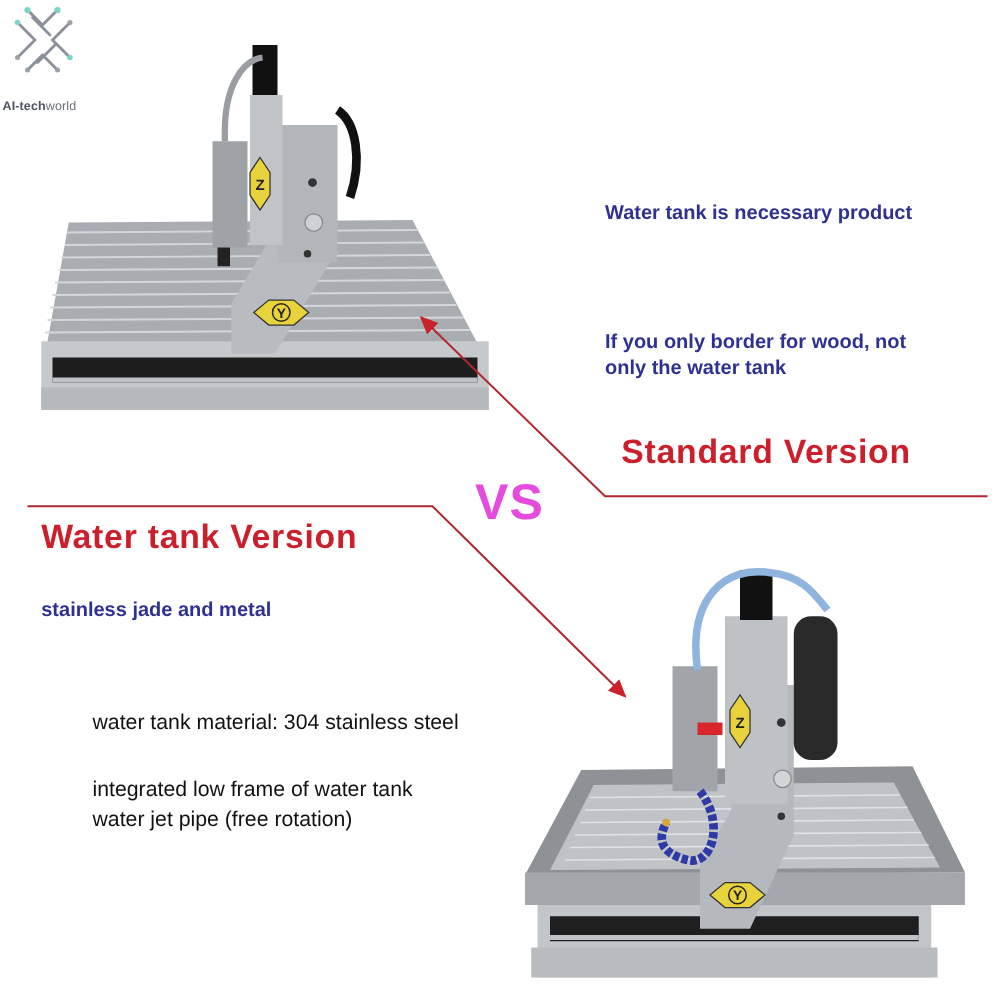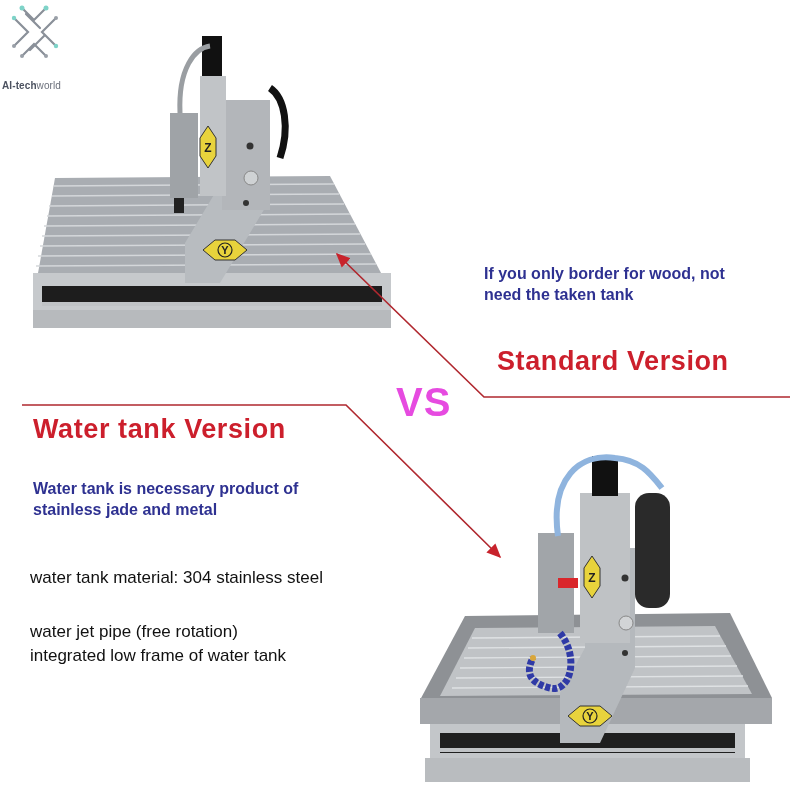--- a/index.html
+++ b/index.html
@@ -4,21 +4,21 @@
   <style>
     html, body { margin: 0; padding: 0; }
     body { width: 800px; height: 800px; background: #ffffff; position: relative; overflow: hidden; font-family: "Liberation Sans", sans-serif; }
     .abs { position: absolute; }
     .logo { left: 0; top: 0; width: 70px; height: 84px; }
     .logo-text { left: 2px; top: 80px; font-size: 10px; color: #6a6f7a; letter-spacing: 0.1px; }
     .logo-text b { font-weight: 700; color: #4c5260; }
     .blue { color: #2e3191; font-weight: 700; font-size: 16px; line-height: 21px; }
     .red-title { color: #cc1f2c; font-weight: 900; font-size: 27px; letter-spacing: 0.6px; font-family: "Liberation Sans", sans-serif; }
     .vs { color: #e64be0; font-weight: 900; font-size: 40px; letter-spacing: 1px; }
-    .black { color: #111; font-size: 17px; line-height: 24px; }
+    .black { color: #111; font-size: 17px; line-height: 24px; margin-left: 44px; }
     svg { display: block; }
   </style>
 </head>
 <body>
 
 <div class="abs logo">
   <svg width="70" height="66" viewBox="0 0 70 66">
     <g stroke="#8a9099" stroke-width="2.2" fill="none" stroke-linecap="round">
       <path d="M22 8 L34 20 L46 8"></path>
       <path d="M14 18 L28 32 L14 46"></path>
@@ -85,41 +85,41 @@
     <circle cx="195" cy="222" r="7" fill="none" stroke="#222" stroke-width="1.2"></circle>
     <text x="195" y="226" text-anchor="middle" font-size="11" font-weight="700" fill="#222">Y</text>
 
     <circle cx="220" cy="118" r="3.5" fill="#333"></circle>
       <circle cx="221" cy="150" r="7" fill="#cfd2d4" stroke="#888"></circle>
     <circle cx="216" cy="175" r="3" fill="#333"></circle>
   </svg>
 </div>
 
 <div class="abs blue" style="left:484px; top:160px;">
+  <div>Water tank is necessary product</div>
 </div>
 <div class="abs blue" style="left:484px; top:263px;">
   <div>If you only border for wood, not</div>
-  <div>need the taken tank</div>
+  <div>only the water tank</div>
 </div>
 
 <div class="abs red-title" style="left:497px; top:346px;">Standard Version</div>
 
-<div class="abs vs" style="left:396px; top:380px;">VS</div>
+<div class="abs vs" style="left:380px; top:380px;">VS</div>
 
 <div class="abs red-title" style="left:33px; top:414px;">Water tank Version</div>
 
 <div class="abs blue" style="left:33px; top:478px;">
-  <div>Water tank is necessary product of</div>
   <div>stainless jade and metal</div>
 </div>
 
 <div class="abs black" style="left:30px; top:566px;">water tank material: 304 stainless steel</div>
 <div class="abs black" style="left:30px; top:620px;">
+  <div>integrated low frame of water tank</div>
   <div>water jet pipe (free rotation)</div>
-  <div>integrated low frame of water tank</div>
 </div>
 
 <div class="abs" style="left:410px; top:448px; width:370px; height:345px;">
   <svg width="370" height="345" viewBox="0 0 370 345">
 
     <rect x="20" y="268" width="315" height="66" fill="#c3c6c9"></rect>
     <rect x="30" y="285" width="295" height="20" fill="#1f1f1f"></rect>
     <rect x="30" y="300" width="295" height="4" fill="#bfc2c5"></rect>
     <rect x="15" y="310" width="325" height="24" fill="#b9bcbf"></rect>
 

